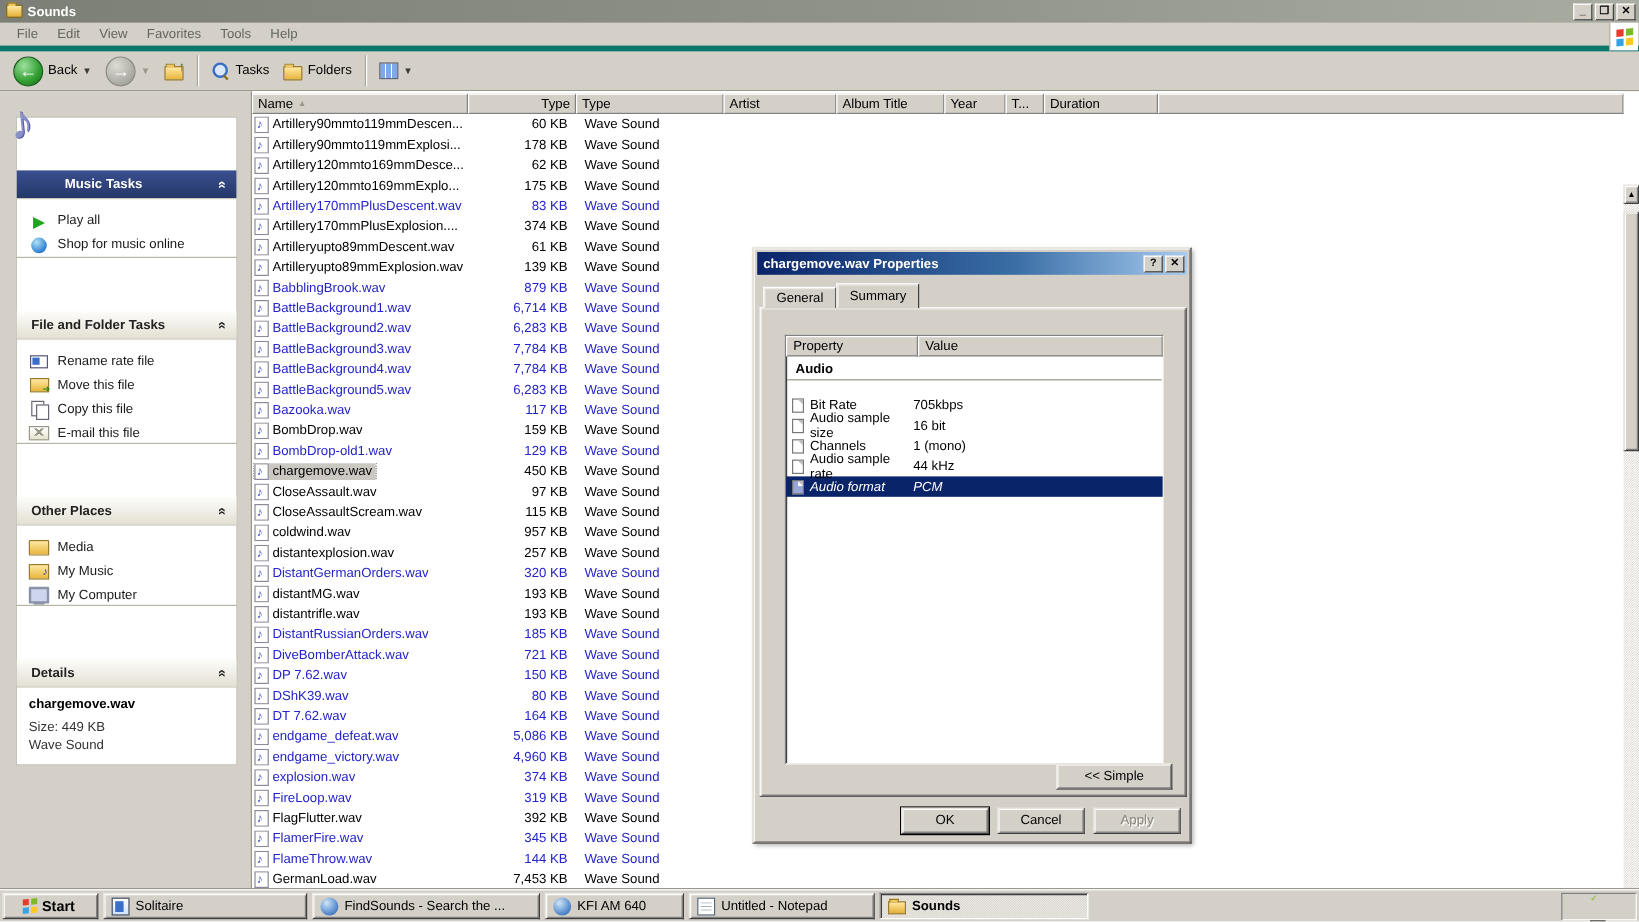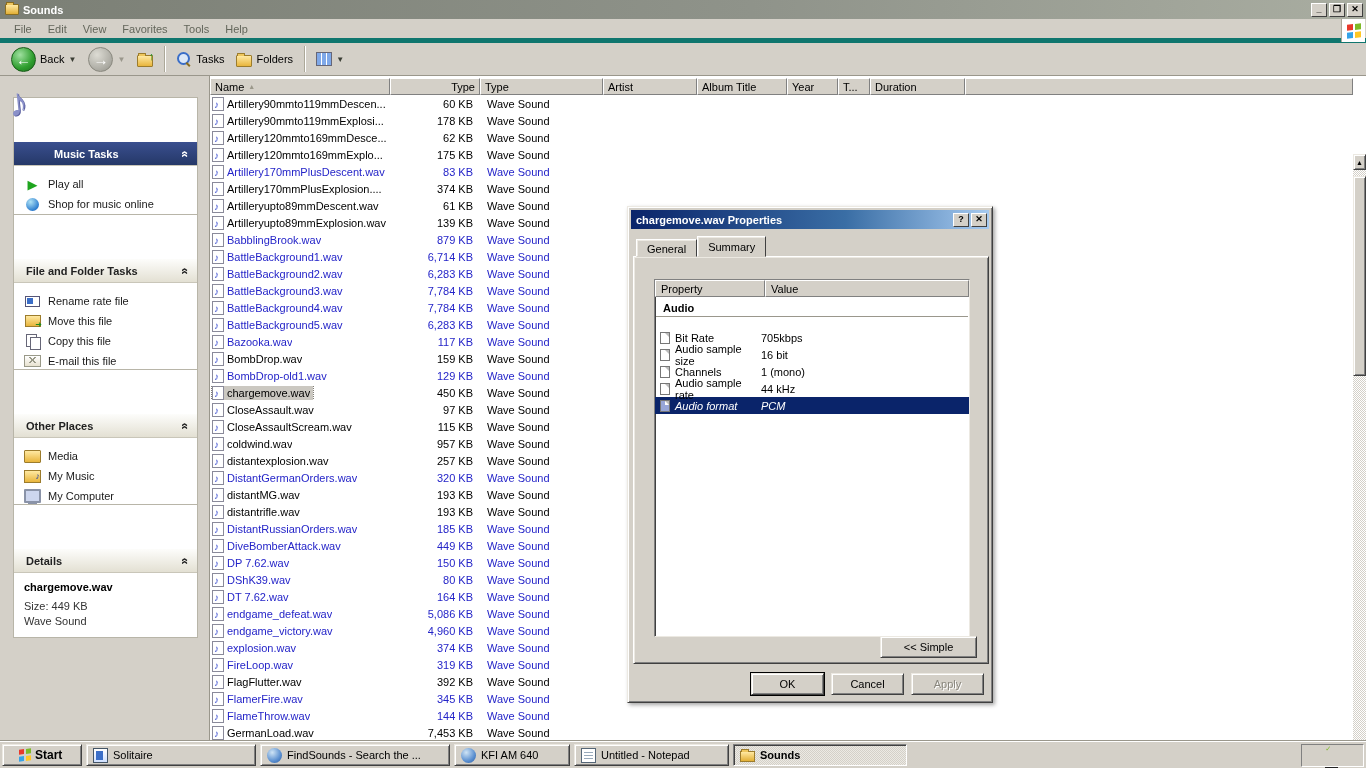--- a/index.html
+++ b/index.html
@@ -599,21 +599,21 @@
                 <span class="fname">DistantRussianOrders.wav</span>
               </div>
               <div class="cell-size">185 KB</div>
               <div class="cell-type">Wave Sound</div>
             </div>
             <div class="file-row visited">
               <div class="cell-name">
                 <span class="file-icon"></span>
                 <span class="fname">DiveBomberAttack.wav</span>
               </div>
-              <div class="cell-size">449 KB</div>
+              <div class="cell-size">721 KB</div>
               <div class="cell-type">Wave Sound</div>
             </div>
             <div class="file-row visited">
               <div class="cell-name">
                 <span class="file-icon"></span>
                 <span class="fname">DP 7.62.wav</span>
               </div>
               <div class="cell-size">150 KB</div>
               <div class="cell-type">Wave Sound</div>
             </div>

